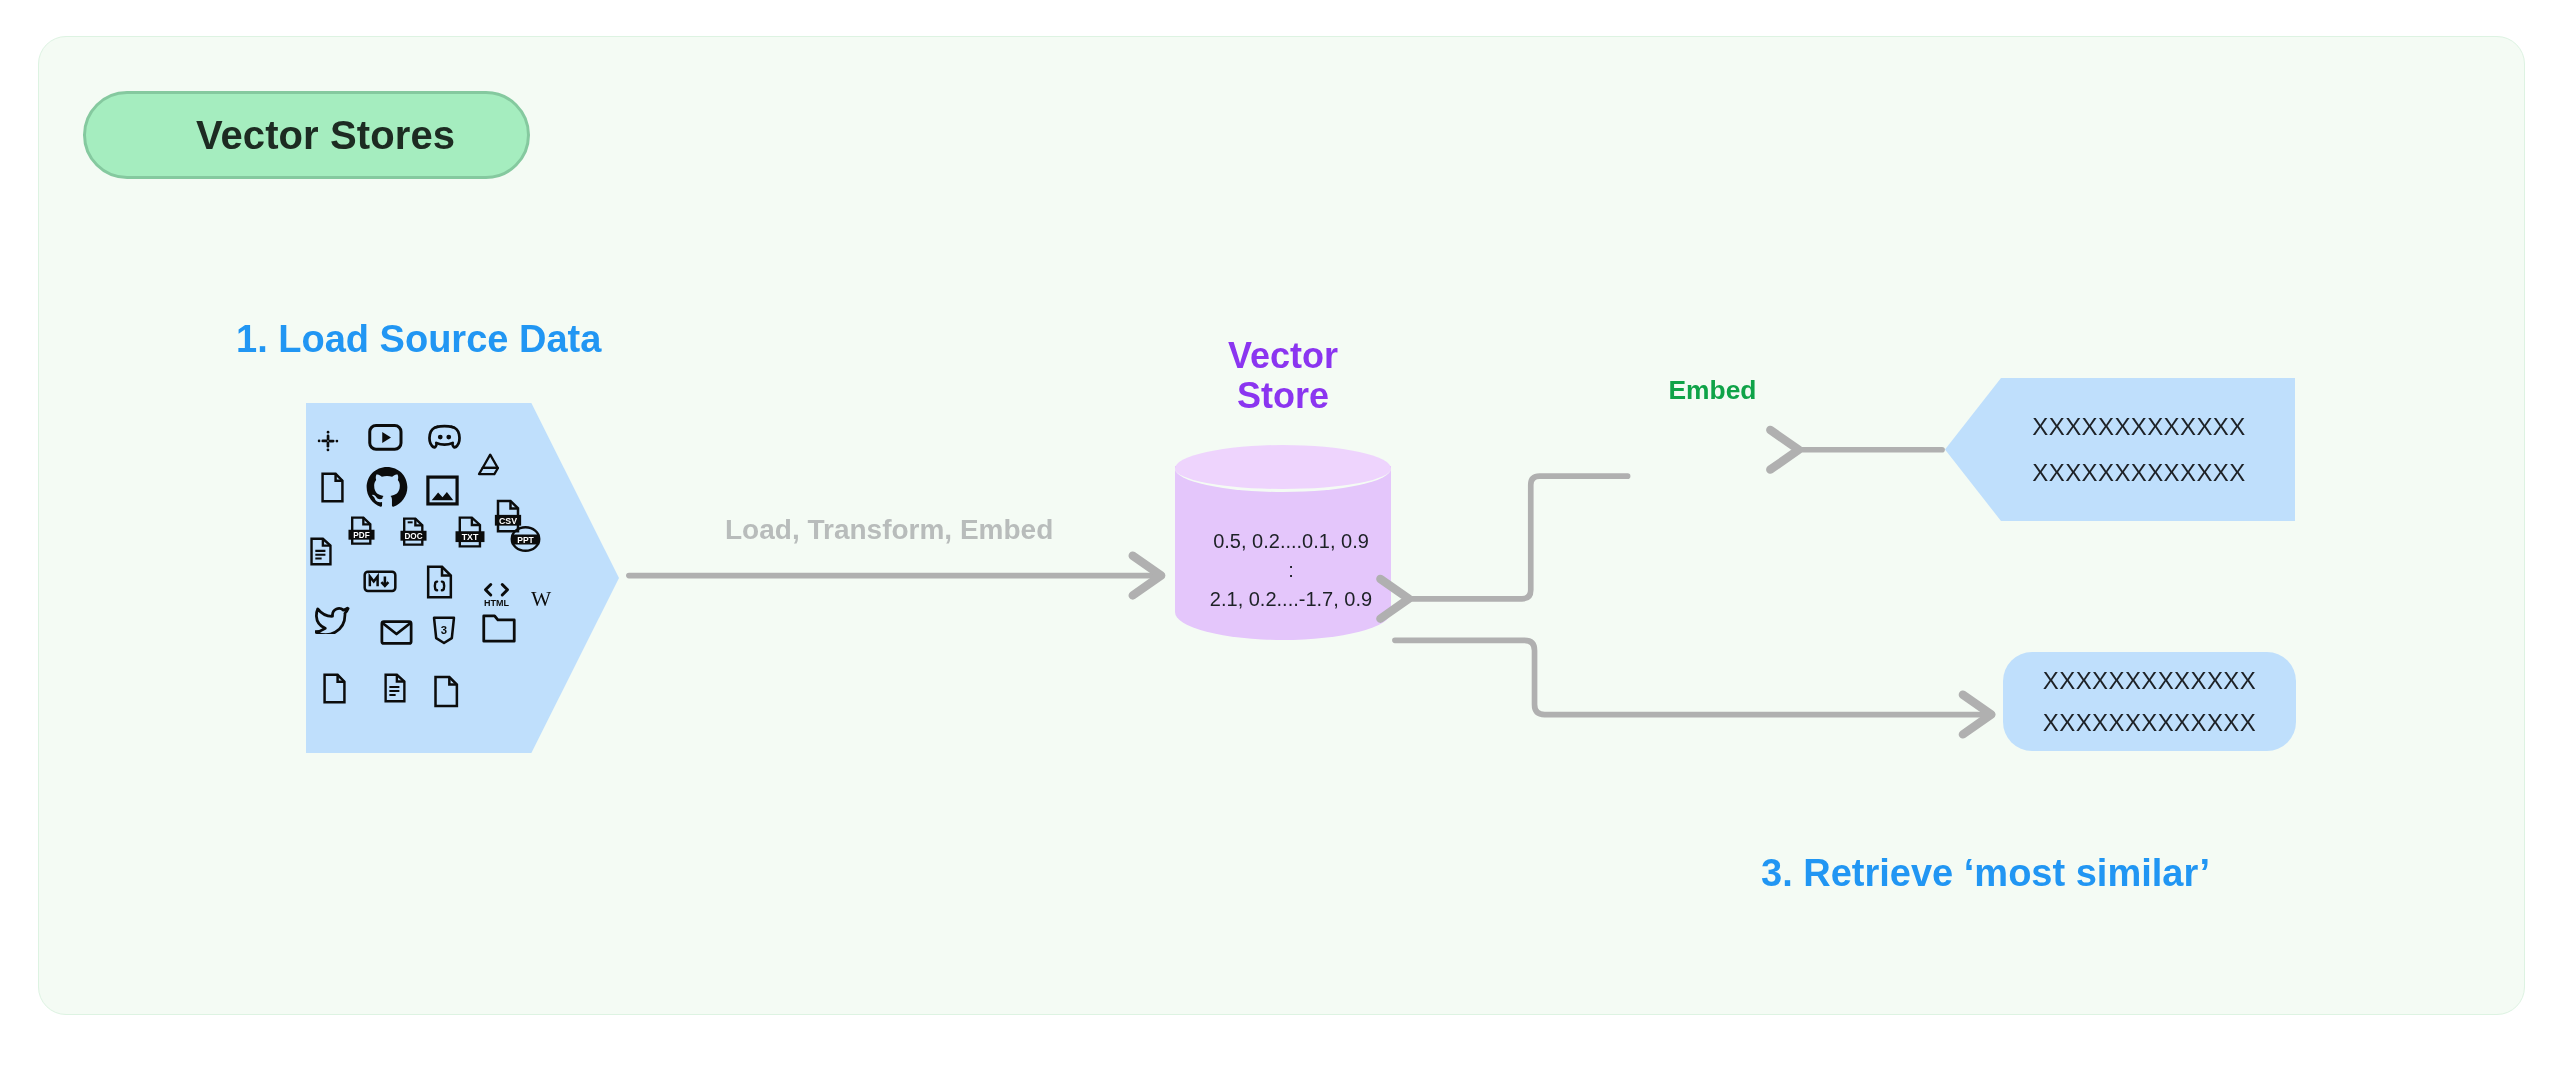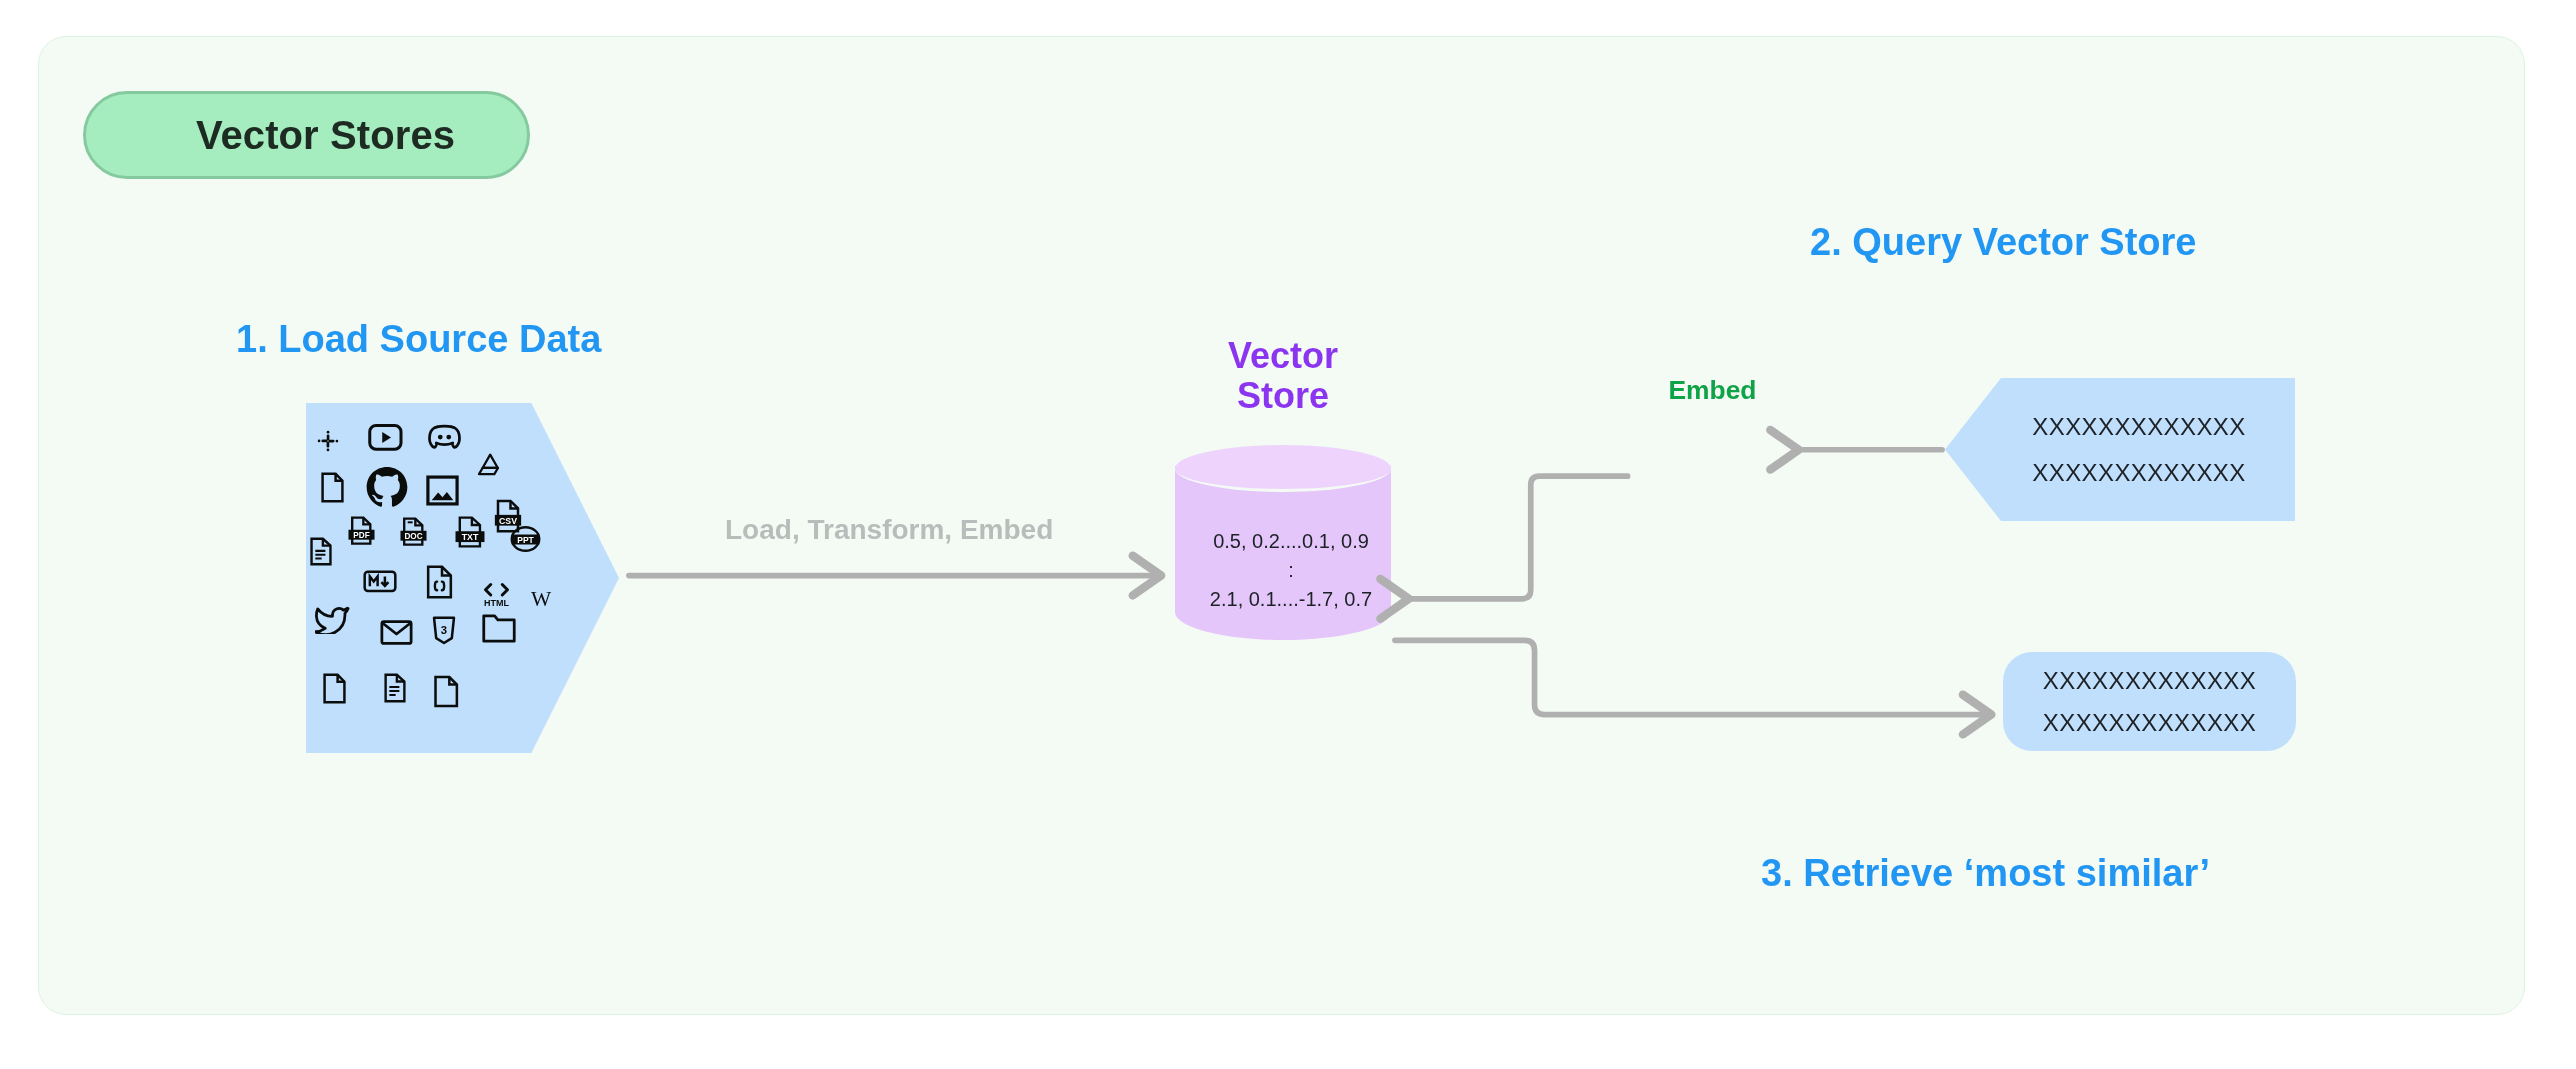--- a/index.html
+++ b/index.html
@@ -230,21 +230,20 @@
 
 <div id="canvas">
 
   <div id="card"></div>
 
   <div id="title-pill">
     <span class="label">Vector Stores</span>
   </div>
 
   <div class="step-heading" id="step1">1. Load Source Data</div>
-  <div class="step-heading" id="step2">2. Query Vector Store</div>
   <div class="step-heading" id="step3">3. Retrieve ‘most similar’</div>
 
   <div id="source-hex"></div>
   <div id="icon-grid">
 
     <span class="ico" style="left:7.5px;  top:24px;">
       <svg width="28" height="28" viewBox="0 0 24 24" fill="#0b0c0c">
         <rect x="3.2" y="10.8" width="2.3" height="2.3" rx="1.1"></rect>
         <rect x="6.4" y="10.8" width="5.2" height="2.3" rx="1.1"></rect>
         <rect x="10.8" y="18.5" width="2.3" height="2.3" rx="1.1"></rect>
@@ -437,21 +436,21 @@
     <div>Vector</div>
     <div>Store</div>
   </div>
 
   <div id="cylinder">
     <div id="cyl-body"></div>
     <div id="cyl-top"></div>
     <div id="cyl-text">
       <div>0.5, 0.2....0.1, 0.9</div>
       <div>:</div>
-      <div>2.1, 0.1....-1.7, 0.7</div>
+      <div>2.1, 0.2....-1.7, 0.9</div>
     </div>
   </div>
 
   <div id="embed-label">Embed</div>
 
   <div id="query-shape">
     <div class="line">XXXXXXXXXXXXX</div>
     <div class="line">XXXXXXXXXXXXX</div>
   </div>
 

